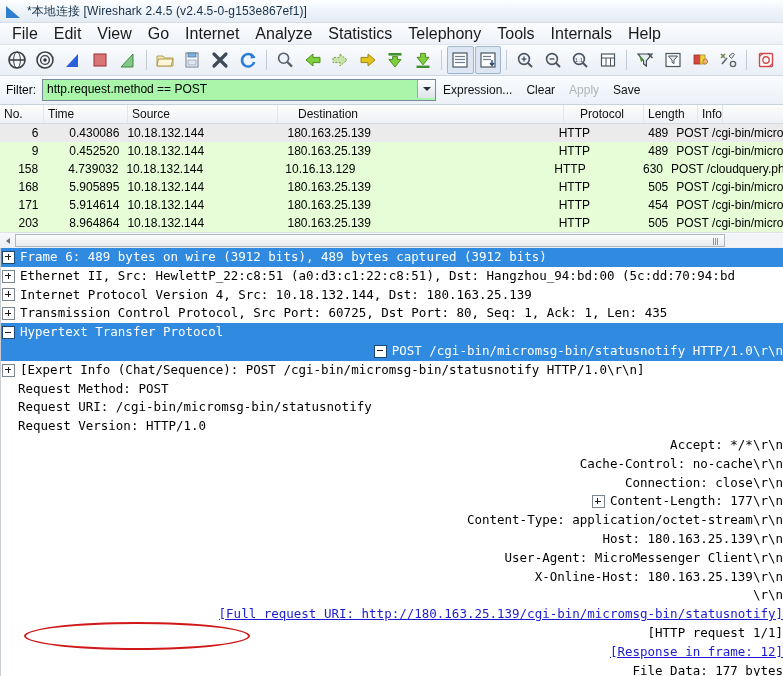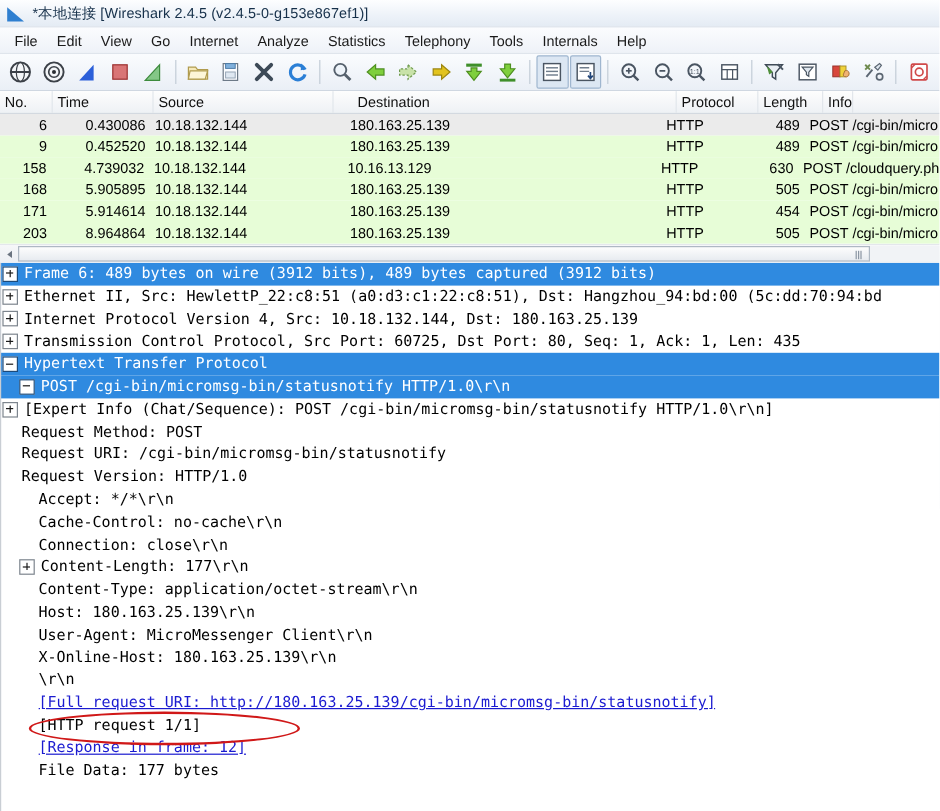--- a/index.html
+++ b/index.html
@@ -19,21 +19,21 @@
             border-bottom:1px solid #d6dde6;}
   .tb-icon{width:15px;height:13px;position:relative;flex:0 0 auto;margin-left:2px;}
   .tb-icon .fin{position:absolute;left:0;bottom:0;width:0;height:0;
       border-left:14px solid #2f7fd0;border-top:12px solid transparent;}
   .tb-title{font-size:12px;color:#16304a;white-space:nowrap;letter-spacing:.1px;}
 
   
   .menubar{height:21px;display:flex;align-items:center;padding:0 4px;
            background:linear-gradient(#fbfcfe,#eef2f8);
            border-bottom:1px solid #dfe5ec;}
-  .menu-item{padding:2px 8px;font-size:12px;color:#1a1a1a;cursor:default;}
+  .menu-item{padding:2px 8px;font-size:16px;color:#1a1a1a;cursor:default;}
 
   
   .toolbar{height:30px;display:flex;align-items:center;padding:0 4px;gap:1px;
            background:linear-gradient(#fafcfe,#eaeff6);
            border-bottom:1px solid #cfd7e1;}
   .tool{width:26px;height:26px;display:flex;align-items:center;justify-content:center;
         border:1px solid transparent;border-radius:2px;}
   .tool.pressed{border:1px solid #9fb6cf;background:#dce7f3;}
   .tsep{width:1px;height:20px;background:#c3ccd6;margin:0 4px;}
   .tool svg{display:block;}
@@ -61,21 +61,21 @@
               background:linear-gradient(#fdfdfd,#eef1f5);
               border-bottom:1px solid #d3d9e0;font-size:12px;color:#101010;}
   .ph{padding-left:4px;box-sizing:border-box;overflow:hidden;white-space:nowrap;
       border-right:1px solid #e2e6eb;height:18px;line-height:18px;}
   .prow{display:flex;height:18px;line-height:18px;font-size:12px;white-space:nowrap;}
   .prow.sel{background:#ebebeb;}
   .prow.grn{background:#e7fdd7;}
   .pc{padding:0 4px;box-sizing:border-box;overflow:hidden;white-space:nowrap;}
   .pc.r{text-align:right;}
   .c-no{width:44px;} .c-time{width:84px;} .c-src{width:150px;}
-  .c-dst{width:270px;margin-left:16px;} .c-proto{width:68px;} .c-len{width:54px;} .c-info{width:auto;}
+  .c-dst{width:270px;margin-left:16px;} .c-proto{width:68px;margin-left:12px;} .c-len{width:54px;} .c-info{width:auto;}
 
   
   .hscroll{height:15px;display:flex;align-items:center;
            background:linear-gradient(#f6f7f9,#eceff3);border-top:1px solid #dfe3e8;}
   .hs-btn{width:15px;height:15px;display:flex;align-items:center;justify-content:center;}
   .arrL{width:0;height:0;border-top:3px solid transparent;border-bottom:3px solid transparent;
         border-right:4px solid #6b7480;}
   .hs-track{flex:1;height:13px;background:#f1f3f6;position:relative;}
   .hs-thumb{position:absolute;left:0;top:0;height:13px;width:710px;
             background:linear-gradient(#fdfdfd,#e7ebf0);border:1px solid #aeb8c3;box-sizing:border-box;}
@@ -91,21 +91,21 @@
   .twisty{width:11px;height:11px;border:1px solid #7d858e;background:#fff;
           display:inline-block;position:relative;flex:0 0 auto;margin-right:5px;}
   .twisty::before{content:"";position:absolute;left:2px;top:4.5px;width:6px;height:1px;background:#1b1b1b;}
   .twisty.plus::after{content:"";position:absolute;left:4.5px;top:2px;width:1px;height:6px;background:#1b1b1b;}
   .drow.hl .twisty{background:#fff;border-color:#1b4a7a;}
   .nospacer{width:16px;flex:0 0 auto;}
   .dtxt{overflow:hidden;text-overflow:clip;}
   .lnk{color:#1b1bd0;text-decoration:underline;}
 
   
-  .i0{padding-left:2px;} .i1{padding-left:16px;} .i2{}
+  .i0{padding-left:2px;} .i1{padding-left:16px;justify-content:flex-end;} .i2{}
 
   
   .ellipse{position:absolute;border:2.4px solid #d01818;border-radius:50%;
            pointer-events:none;background:transparent;}
 
   .leftedge{position:absolute;left:0;top:0;bottom:0;width:1px;background:#c9ced4;}
 </style>
 </head>
 <body>
 
@@ -336,20 +336,33 @@
     <div class="tool">
         <svg width="20" height="20" viewBox="0 0 20 20">
       <rect x="3.5" y="3.5" width="13" height="13" rx="1" fill="#fff" stroke="#d04a4a" stroke-width="1.4"></rect>
       <circle cx="10" cy="10" r="3.2" fill="none" stroke="#d04a4a" stroke-width="1.4"></circle>
       <line x1="3.5" y1="6.6" x2="6.6" y2="3.5" stroke="#d04a4a" stroke-width="1.2"></line>
       <line x1="13.4" y1="16.5" x2="16.5" y2="13.4" stroke="#d04a4a" stroke-width="1.2"></line>
         </svg>
       </div>
   </div>
 
+  <div class="filterbar">
+    <span class="filter-label">Filter:</span>
+    <div class="filter-wrap">
+      <input class="filter-input" type="text" value="http.request.method == POST" style="">
+      <div class="filter-drop">
+        <span class="caret"></span>
+      </div>
+    </div>
+    <span class="fbtn">Expression...</span>
+    <span class="fbtn">Clear</span>
+    <span class="fbtn disabled">Apply</span>
+    <span class="fbtn">Save</span>
+  </div>
 
   <div class="plist">
     <div class="plist-head">
       <div class="ph c-no">No.</div>
       <div class="ph c-time">Time</div>
       <div class="ph c-src">Source</div>
       <div class="ph c-dst">Destination</div>
       <div class="ph c-proto">Protocol</div>
       <div class="ph c-len">Length</div>
       <div class="ph c-info">Info</div>

